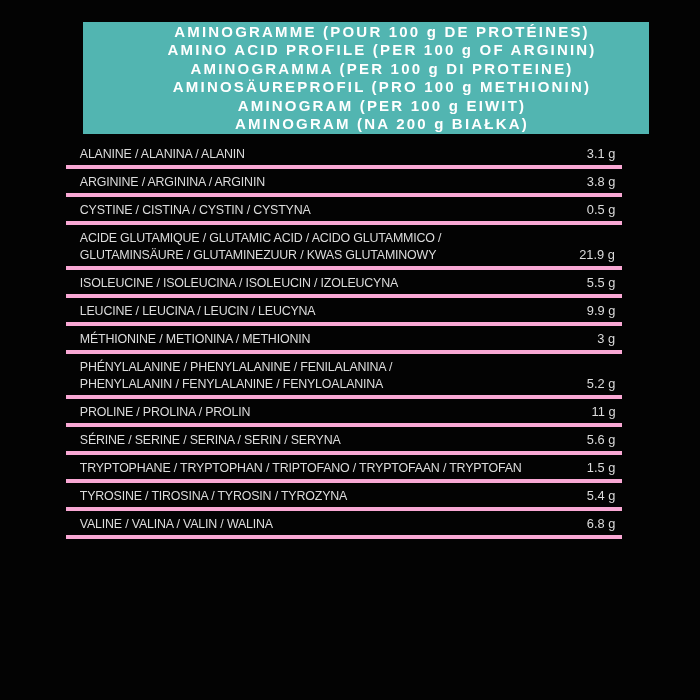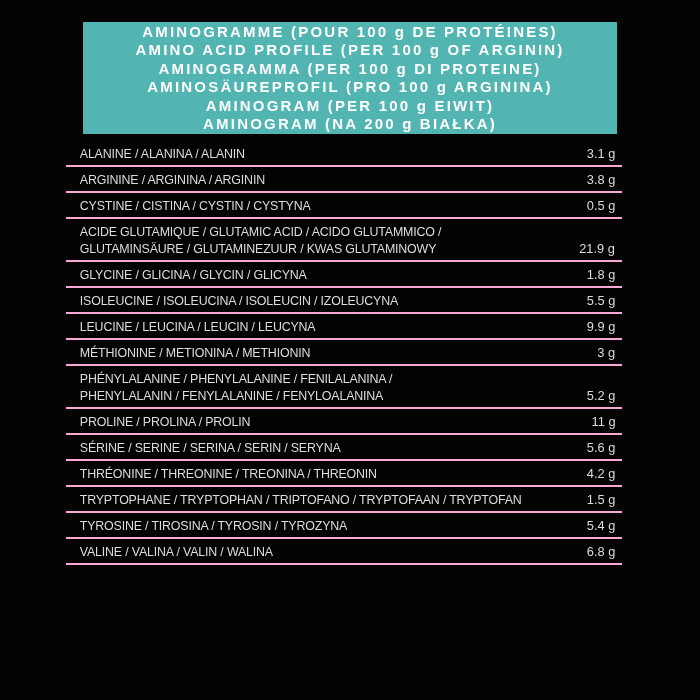--- a/index.html
+++ b/index.html
@@ -21,39 +21,40 @@
     top: 22px;
     width: 534px;
     height: 112px;
     background: #52b5b1;
     color: #ffffff;
     display: flex;
     flex-direction: column;
     justify-content: center;
     align-items: center;
     text-align: center;
+    padding-left: 32px;
   }
   .header-line {
     font-size: 15px;
     font-weight: bold;
     line-height: 18.5px;
     letter-spacing: 2.2px;
     white-space: nowrap;
   }
   .amino-table {
     position: absolute;
     left: 66px;
     top: 141px;
     width: 556px;
   }
   .row {
     display: flex;
     justify-content: space-between;
     align-items: flex-end;
-    border-bottom: 2px solid #f9a8d4;
+    border-bottom: 4px solid #f9a8d4;
     padding: 4px 0 3px 0;
   }
   .name {
     padding-left: 15px;
     font-size: 13.5px;
     line-height: 17px;
     color: #dcdcdc;
     letter-spacing: -0.2px;
     transform: scaleX(0.92);
     transform-origin: left bottom;
@@ -71,21 +72,21 @@
 </style>
 </head>
 <body>
 
 <div class="canvas">
 
   <div class="header-banner">
     <div class="header-line">AMINOGRAMME (POUR 100 g DE PROTÉINES)</div>
     <div class="header-line">AMINO ACID PROFILE (PER 100 g OF ARGININ)</div>
     <div class="header-line">AMINOGRAMMA (PER 100 g DI PROTEINE)</div>
-    <div class="header-line">AMINOSÄUREPROFIL (PRO 100 g ARGININA)</div>
+    <div class="header-line">AMINOSÄUREPROFIL (PRO 100 g METHIONIN)</div>
     <div class="header-line">AMINOGRAM (PER 100 g EIWIT)</div>
     <div class="header-line">AMINOGRAM (NA 200 g BIAŁKA)</div>
   </div>
 
   <div class="amino-table" id="amino-table">
       <div class="row">
         <div class="name">
           <div>ALANINE / ALANINA / ALANIN</div>
         </div>
         <div class="value">3.1 g</div>
@@ -101,26 +102,20 @@
           <div>CYSTINE / CISTINA / CYSTIN / CYSTYNA</div>
         </div>
         <div class="value">0.5 g</div>
       </div>
       <div class="row">
         <div class="name">
           <div>ACIDE GLUTAMIQUE / GLUTAMIC ACID / ACIDO GLUTAMMICO /</div>
           <div>GLUTAMINSÄURE / GLUTAMINEZUUR / KWAS GLUTAMINOWY</div>
         </div>
         <div class="value">21.9 g</div>
-      </div>
-      <div class="row">
-        <div class="name">
-          <div>GLYCINE / GLICINA / GLYCIN / GLICYNA</div>
-        </div>
-        <div class="value">1.8 g</div>
       </div>
       <div class="row">
         <div class="name">
           <div>ISOLEUCINE / ISOLEUCINA / ISOLEUCIN / IZOLEUCYNA</div>
         </div>
         <div class="value">5.5 g</div>
       </div>
       <div class="row">
         <div class="name">
           <div>LEUCINE / LEUCINA / LEUCIN / LEUCYNA</div>
@@ -147,26 +142,20 @@
         <div class="value">11 g</div>
       </div>
       <div class="row">
         <div class="name">
           <div>SÉRINE / SERINE / SERINA / SERIN / SERYNA</div>
         </div>
         <div class="value">5.6 g</div>
       </div>
       <div class="row">
         <div class="name">
-          <div>THRÉONINE / THREONINE / TREONINA / THREONIN</div>
-        </div>
-        <div class="value">4.2 g</div>
-      </div>
-      <div class="row">
-        <div class="name">
           <div>TRYPTOPHANE / TRYPTOPHAN / TRIPTOFANO / TRYPTOFAAN / TRYPTOFAN</div>
         </div>
         <div class="value">1.5 g</div>
       </div>
       <div class="row">
         <div class="name">
           <div>TYROSINE / TIROSINA / TYROSIN / TYROZYNA</div>
         </div>
         <div class="value">5.4 g</div>
       </div>

